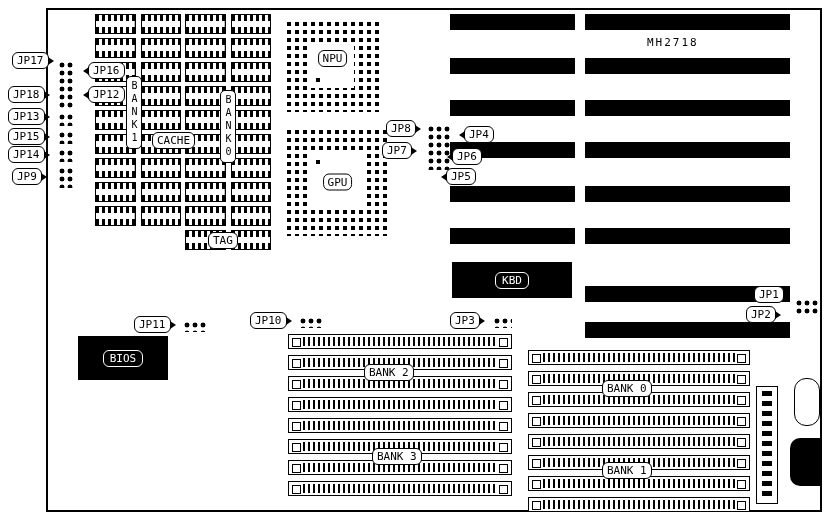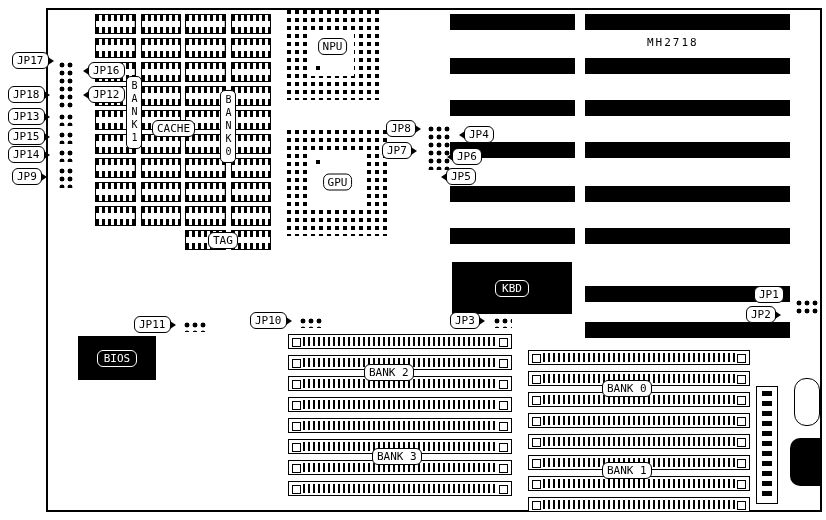--- a/index.html
+++ b/index.html
@@ -136,24 +136,24 @@
       <div class="chip"></div>
     </div>
     <div class="chiprow">
       <div class="chip"></div>
       <div class="chip"></div>
     </div>
   </div>
 
 <div class="abs vlabel" style="left:126px;top:76px">BANK1</div>
 <div class="abs vlabel" style="left:220px;top:90px">BANK0</div>
-<div class="abs jlabel" style="left:152px;top:120px">CACHE</div>
+<div class="abs jlabel" style="left:152px;top:132px">CACHE</div>
 <div class="abs jlabel" style="left:208px;top:232px">TAG</div>
 
-<div class="abs pga" style="left:285px;top:8px;width:95px;height:92px">
+<div class="abs pga" style="left:285px;top:20px;width:95px;height:92px">
   <div class="pga-center" style="left:26px;top:24px;right:26px;bottom:24px">
     <div class="jlabel" style="position:absolute;left:50%;top:6px;transform:translateX(-50%)">NPU</div>
     <div class="dot" style="left:5px;bottom:6px"></div>
   </div>
 </div>
 
 <div class="abs pga" style="left:285px;top:128px;width:105px;height:108px">
   <div class="pga-center" style="left:26px;top:26px;right:26px;bottom:26px">
     <div class="dot" style="left:5px;top:6px"></div>
     <div class="jlabel" style="position:absolute;left:50%;top:50%;transform:translate(-50%,-50%)">GPU</div>
@@ -177,29 +177,29 @@
 <div class="abs isa" style="left:585px;top:142px;width:205px;height:16px"></div>
 <div class="abs isa" style="left:450px;top:186px;width:125px;height:16px"></div>
 <div class="abs isa" style="left:585px;top:186px;width:205px;height:16px"></div>
 <div class="abs isa" style="left:450px;top:228px;width:125px;height:16px"></div>
 <div class="abs isa" style="left:585px;top:228px;width:205px;height:16px"></div>
 <div class="abs isa" style="left:585px;top:286px;width:205px;height:16px"></div>
 <div class="abs isa" style="left:585px;top:322px;width:205px;height:16px"></div>
 
 <div class="abs parttext" style="left:647px;top:36px">MH2718</div>
 
-<div class="abs invbox" style="left:452px;top:262px;width:120px;height:52px">
+<div class="abs invbox" style="left:452px;top:262px;width:120px;height:36px">
   <span class="invlabel">KBD</span>
 </div>
 
 <div class="abs jlabel tail-r" style="left:754px;top:286px">JP1</div>
 <div class="abs jlabel tail-r" style="left:746px;top:306px">JP2</div>
 <div class="abs pins" style="left:794px;top:298px;width:24px;height:18px"></div>
 
-<div class="abs invbox" style="left:78px;top:336px;width:78px;height:44px">
+<div class="abs invbox" style="left:78px;top:336px;width:90px;height:44px">
   <span class="invlabel">BIOS</span>
 </div>
 
 <div class="abs jlabel tail-r" style="left:134px;top:316px">JP11</div>
 <div class="abs pins" style="left:182px;top:320px;width:24px;height:12px"></div>
 <div class="abs jlabel tail-r" style="left:250px;top:312px">JP10</div>
 <div class="abs pins" style="left:298px;top:316px;width:24px;height:12px"></div>
 <div class="abs jlabel tail-r" style="left:450px;top:312px">JP3</div>
 <div class="abs pins" style="left:492px;top:316px;width:20px;height:12px"></div>
 

